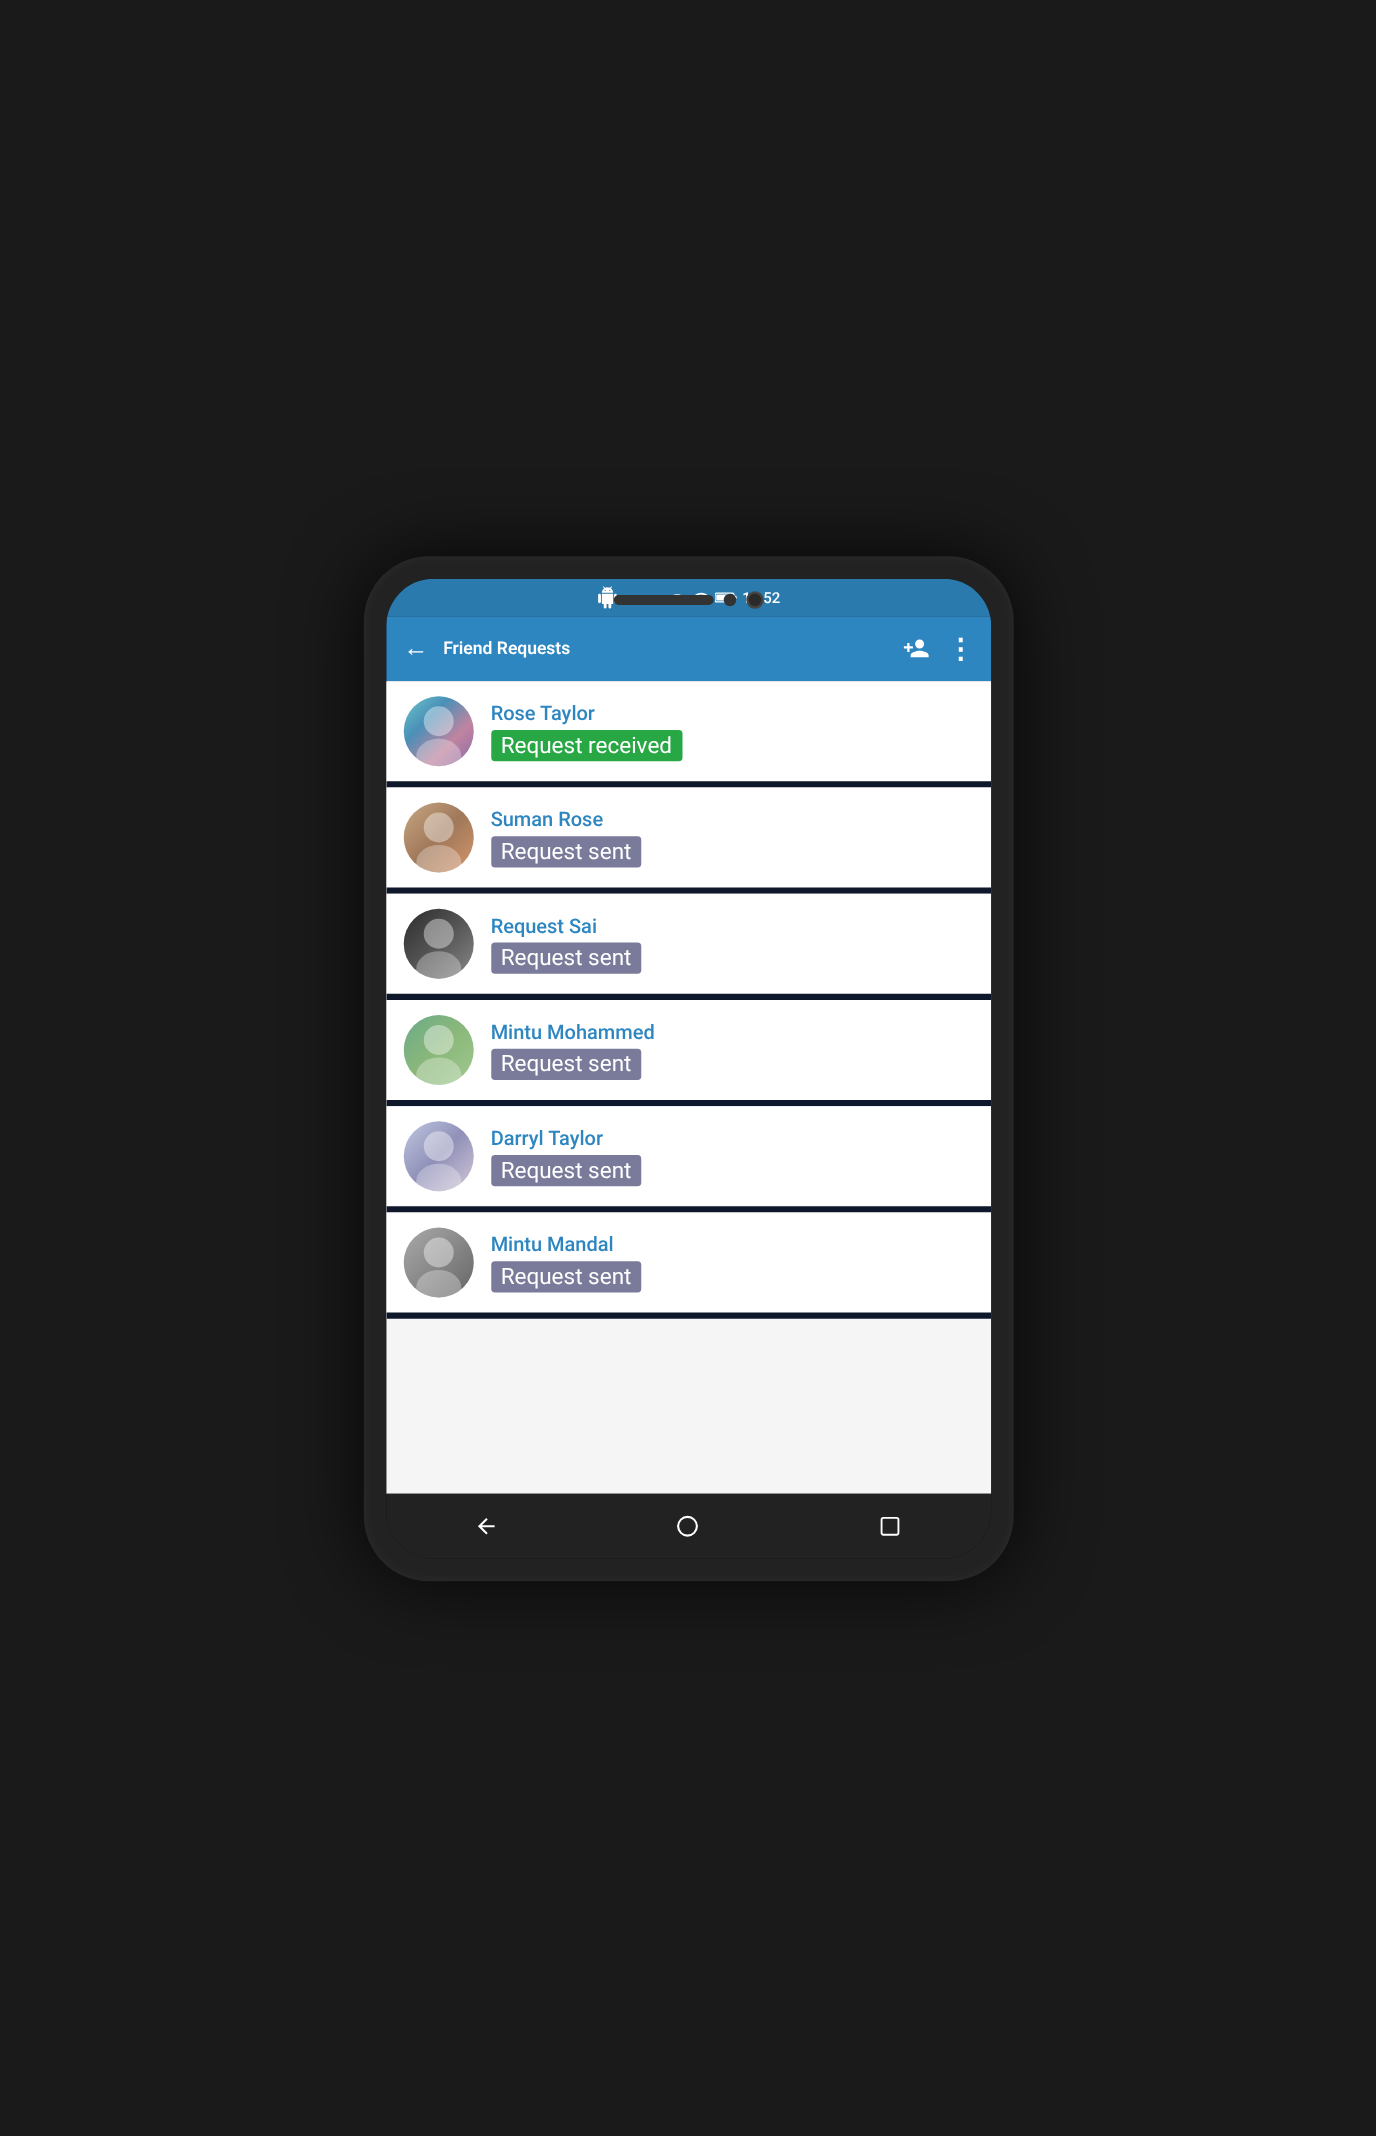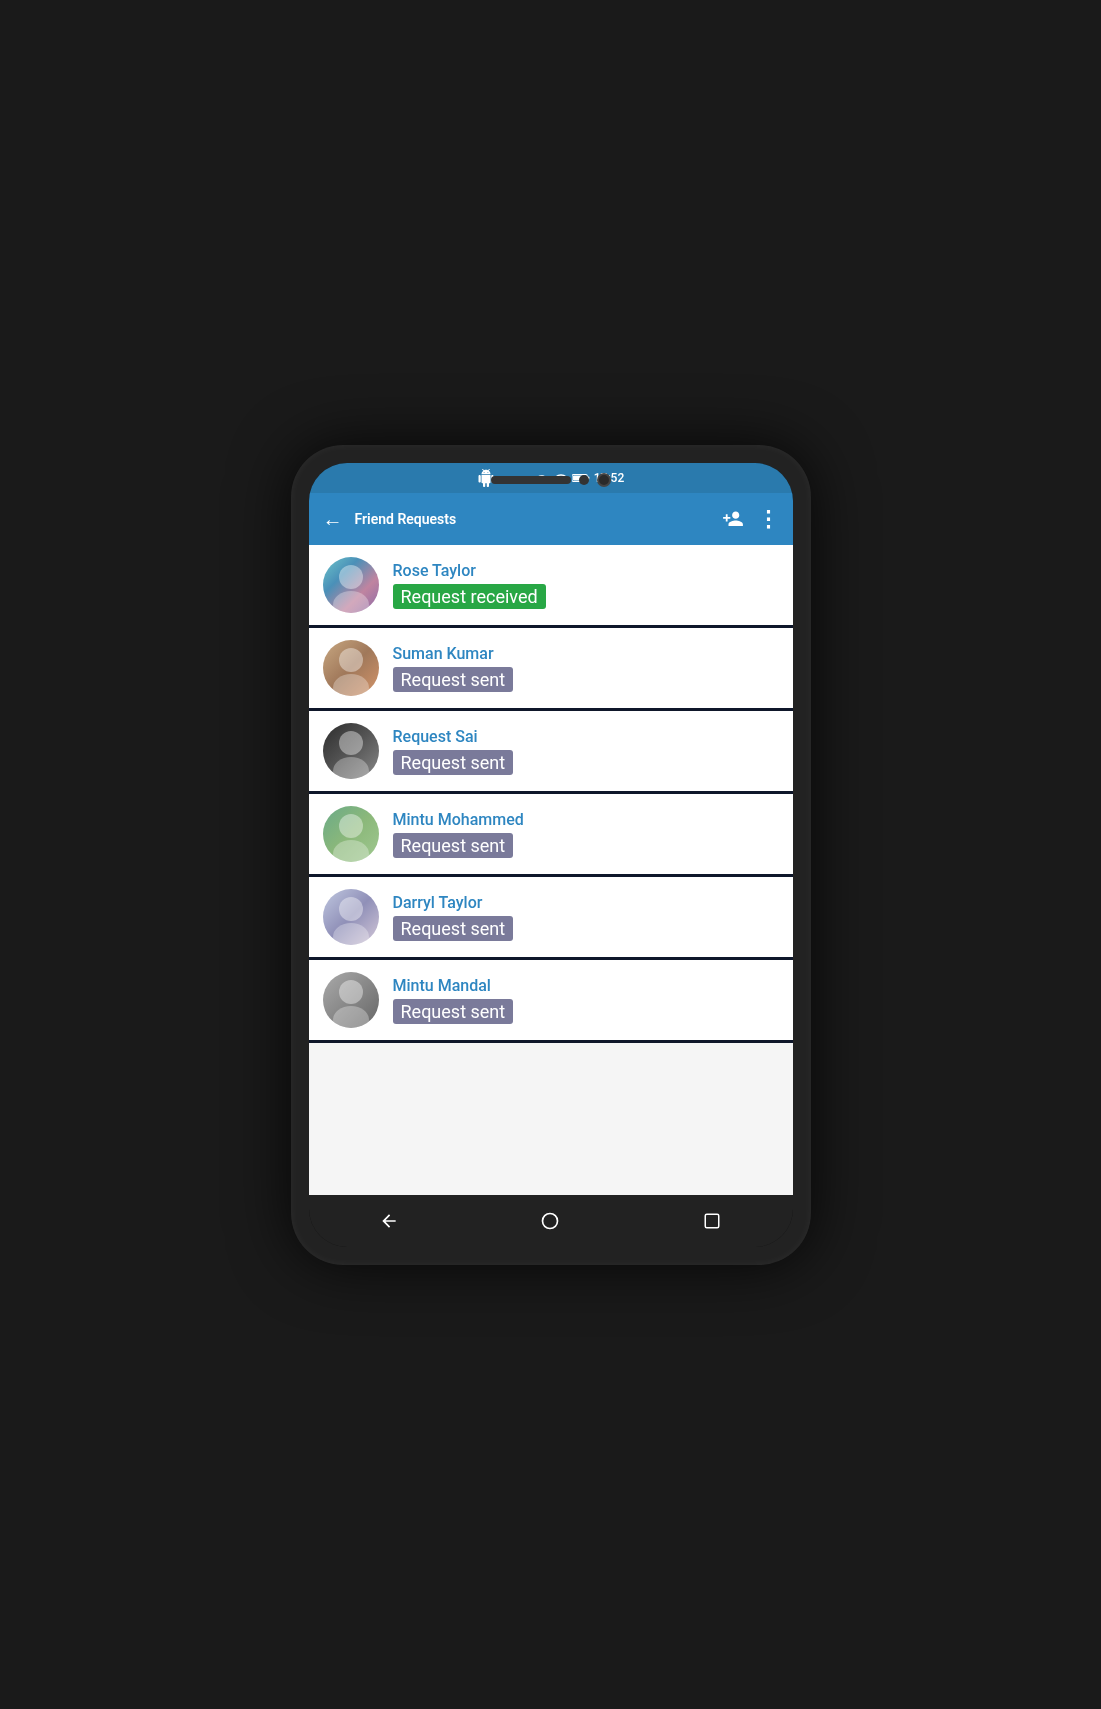--- a/index.html
+++ b/index.html
@@ -127,21 +127,21 @@
     .content {
       flex: 1;
       background: #f5f5f5;
       overflow-y: auto;
     }
     .friend-item {
       display: flex;
       align-items: center;
       background: white;
       padding: 12px 14px;
-      border-bottom: 3px solid #0f172a;
+      border-bottom: 5px solid #0f172a;
       gap: 14px;
       cursor: pointer;
     }
     .avatar {
       width: 56px;
       height: 56px;
       border-radius: 50%;
       overflow: hidden;
       flex-shrink: 0;
       background: #ccc;
@@ -263,21 +263,21 @@
             </div>
             <div class="friend-info"><div class="friend-name">Rose Taylor</div><span class="status-badge badge-received">Request received</span></div>
           </div>
           <div class="friend-item">
             <div class="avatar avatar-suman">
               <svg width="56" height="56" viewBox="0 0 56 56">
     <circle cx="28" cy="20" r="12" fill="rgba(255,255,255,0.4)"></circle>
     <ellipse cx="28" cy="48" rx="18" ry="14" fill="rgba(255,255,255,0.3)"></ellipse>
   </svg>
             </div>
-            <div class="friend-info"><div class="friend-name">Suman Kumar</div><span class="status-badge badge-sent">Request sent</span></div>
+            <div class="friend-info"><div class="friend-name">Suman Rose</div><span class="status-badge badge-sent">Request sent</span></div>
           </div>
           <div class="friend-item">
             <div class="avatar avatar-shipra">
               <svg width="56" height="56" viewBox="0 0 56 56">
     <circle cx="28" cy="20" r="12" fill="rgba(255,255,255,0.4)"></circle>
     <ellipse cx="28" cy="48" rx="18" ry="14" fill="rgba(255,255,255,0.3)"></ellipse>
   </svg>
             </div>
             <div class="friend-info"><div class="friend-name">Request Sai</div><span class="status-badge badge-sent">Request sent</span></div>
           </div>

